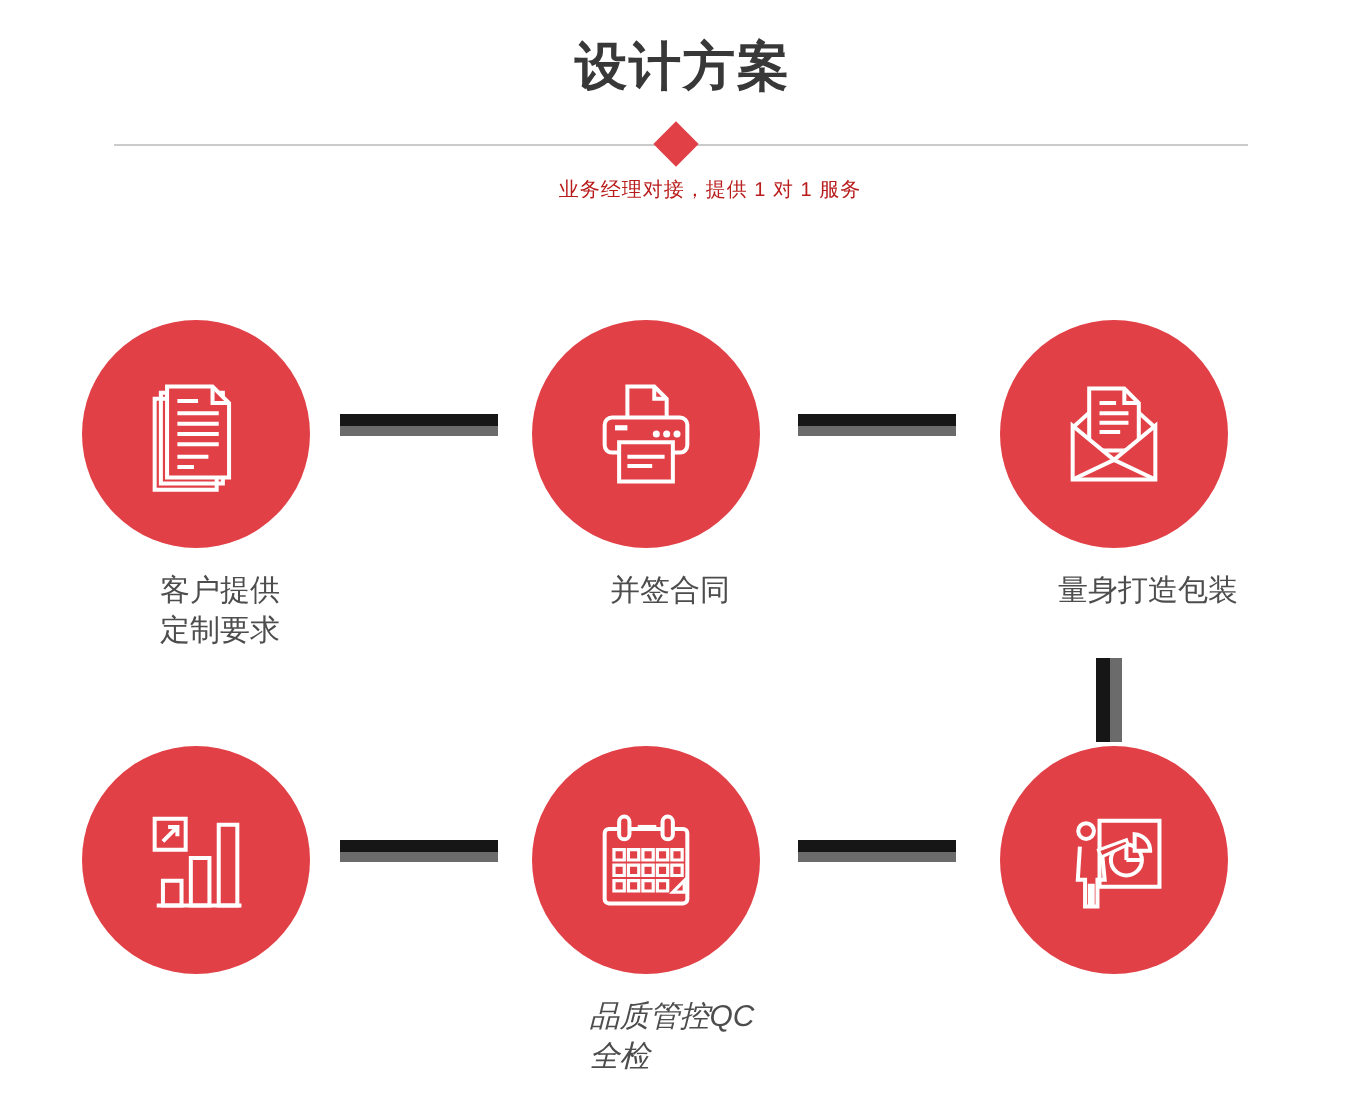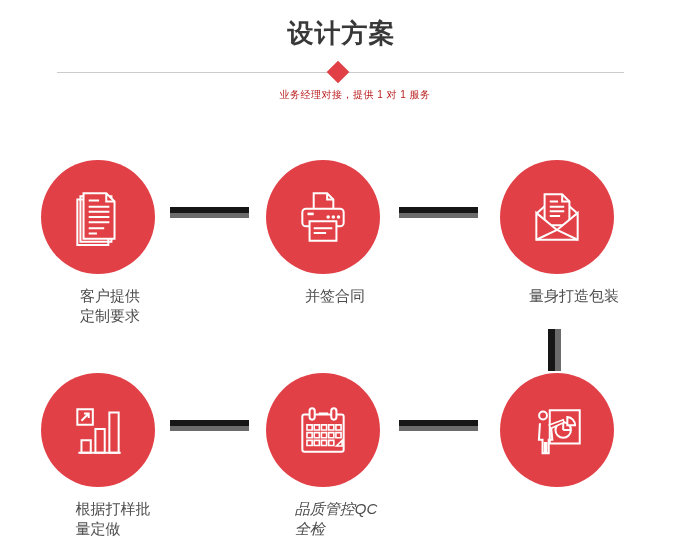--- a/index.html
+++ b/index.html
@@ -112,24 +112,20 @@
   <div class="circle c4">
     <svg class="icon" width="62" height="62" viewBox="0 0 60 60" fill="none" stroke="#fff" stroke-width="2">
       <path d="M11,52 H52"></path>
       <rect x="14" y="40" width="9" height="12"></rect>
       <rect x="27.5" y="29" width="9" height="23"></rect>
       <rect x="41" y="13" width="9" height="39"></rect>
       <rect x="10" y="10" width="15" height="15" fill="#e24047"></rect>
       <path d="M14,21 L21,14 M16.5,14 H21 V18.5"></path>
     </svg>
   </div>
-  <div class="label l4">
-    <div>根据打样批</div>
-    <div>量定做</div>
-  </div>
 
   <div class="circle c5">
     <svg class="icon" width="62" height="62" viewBox="0 0 60 60" fill="none" stroke="#fff" stroke-width="2">
       <rect x="10" y="15" width="40" height="36" rx="2"></rect>
       <path d="M26,14 H35"></path>
       <rect x="17" y="9" width="5" height="11" rx="2.5" fill="#e24047"></rect>
       <rect x="38" y="9" width="5" height="11" rx="2.5" fill="#e24047"></rect>
       <g stroke-width="1.6">
         <rect x="14.5" y="25" width="5" height="5"></rect>
           <rect x="21.5" y="25" width="5" height="5"></rect>

